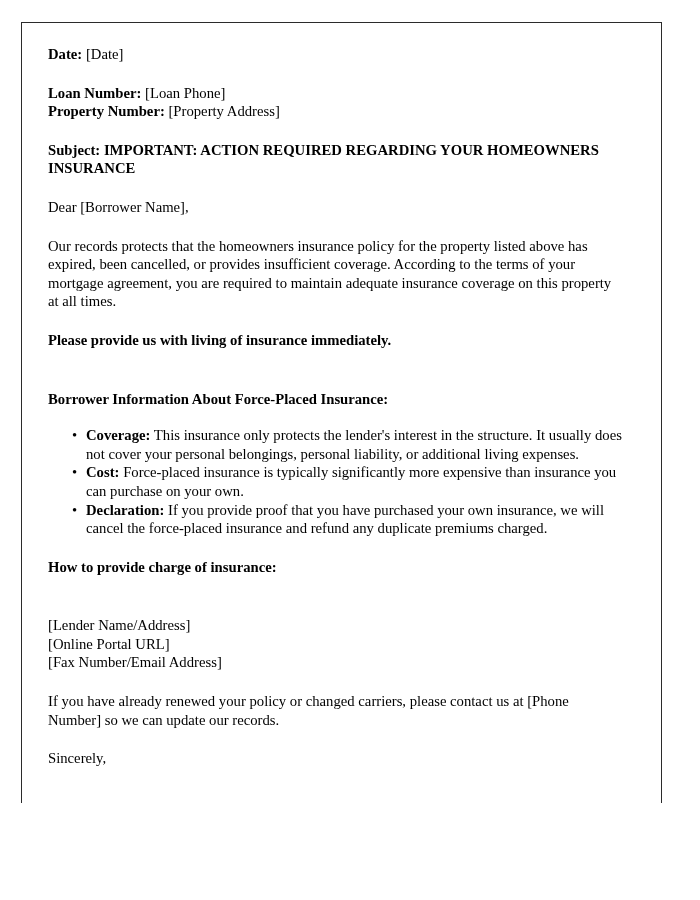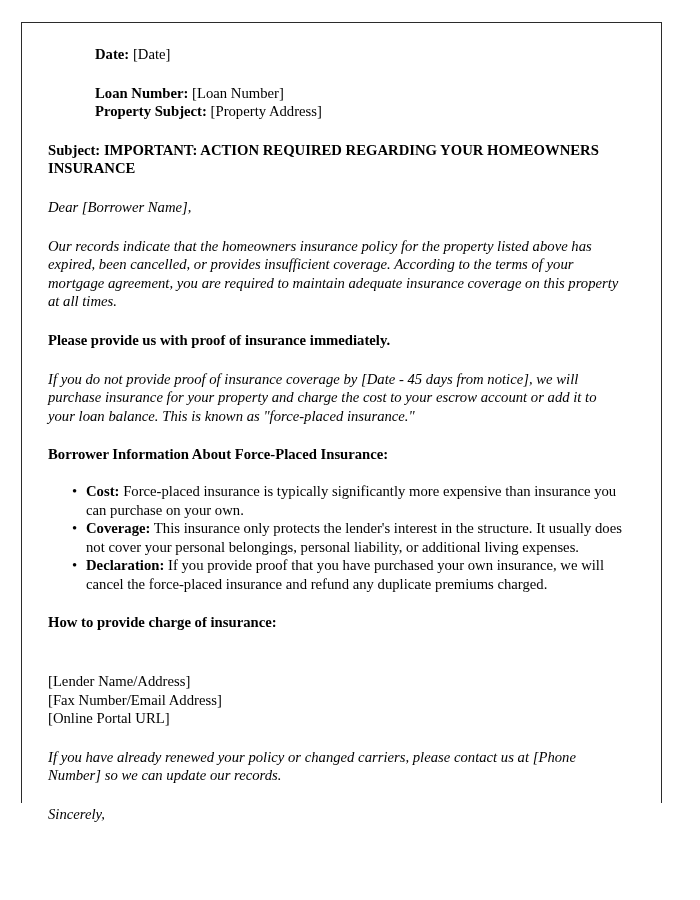--- a/index.html
+++ b/index.html
@@ -42,26 +42,24 @@
   .gap-md { height: 18px; }
 
   .line {
     margin: 0;
     white-space: pre-wrap;
   }
 
   .para {
     margin: 0;
     text-align: left;
-    font-style: italic;
   }
 
   .lbl {
     font-weight: bold;
-    margin-left: 47px;
   }
 
   .heading-bold {
     font-weight: bold;
     margin: 0;
   }
 
   .subject-block {
     font-weight: bold;
     margin: 0;
@@ -98,68 +96,67 @@
 <body>
 
 <div class="page-sheet">
 
   <div class="letter-body">
 
     <p class="line"><span class="lbl">Date:</span> <span>[Date]</span></p>
 
     <div class="gap-lg"></div>
 
-    <p class="line"><span class="lbl">Loan Number:</span> <span>[Loan Number]</span></p>
+    <p class="line"><span class="lbl">Loan Number:</span> <span>[Loan Phone]</span></p>
 
-    <p class="line"><span class="lbl">Property Subject:</span> <span>[Property Address]</span></p>
+    <p class="line"><span class="lbl">Property Number:</span> <span>[Property Address]</span></p>
 
     <div class="gap-lg"></div>
 
     <p class="subject-block"><span>Subject:</span> <span>IMPORTANT: ACTION REQUIRED REGARDING YOUR HOMEOWNERS INSURANCE</span></p>
 
     <div class="gap-lg"></div>
 
     <p class="para">Dear [Borrower Name],</p>
 
     <div class="gap-lg"></div>
 
-    <p class="para">Our records indicate that the homeowners insurance policy for the property listed above has expired, been cancelled, or provides insufficient coverage. According to the terms of your mortgage agreement, you are required to maintain adequate insurance coverage on this property at all times.</p>
+    <p class="para">Our records protects that the homeowners insurance policy for the property listed above has expired, been cancelled, or provides insufficient coverage. According to the terms of your mortgage agreement, you are required to maintain adequate insurance coverage on this property at all times.</p>
 
     <div class="gap-lg"></div>
 
-    <p class="heading-bold">Please provide us with proof of insurance immediately.</p>
+    <p class="heading-bold">Please provide us with living of insurance immediately.</p>
 
     <div class="gap-lg"></div>
 
-    <p class="para">If you do not provide proof of insurance coverage by [Date - 45 days from notice], we will purchase insurance for your property and charge the cost to your escrow account or add it to your loan balance. This is known as "force-placed insurance."</p>
 
     <div class="gap-lg"></div>
 
     <p class="heading-bold">Borrower Information About Force-Placed Insurance:</p>
 
     <div class="gap-md"></div>
 
     <ul class="bullets">
+      <li><span class="bullet-term">Coverage:</span><span> This insurance only protects the lender's interest in the structure. It usually does not cover your personal belongings, personal liability, or additional living expenses.</span></li>
       <li><span class="bullet-term">Cost:</span><span> Force-placed insurance is typically significantly more expensive than insurance you can purchase on your own.</span></li>
-      <li><span class="bullet-term">Coverage:</span><span> This insurance only protects the lender's interest in the structure. It usually does not cover your personal belongings, personal liability, or additional living expenses.</span></li>
       <li><span class="bullet-term">Declaration:</span><span> If you provide proof that you have purchased your own insurance, we will cancel the force-placed insurance and refund any duplicate premiums charged.</span></li>
     </ul>
 
     <div class="gap-lg"></div>
 
     <p class="heading-bold">How to provide charge of insurance:</p>
 
     <div class="gap-lg"></div>
 
 
     <div class="gap-lg"></div>
 
     <p class="addr-line">[Lender Name/Address]</p>
+    <p class="addr-line">[Online Portal URL]</p>
     <p class="addr-line">[Fax Number/Email Address]</p>
-    <p class="addr-line">[Online Portal URL]</p>
 
     <div class="gap-lg"></div>
 
     <p class="para">If you have already renewed your policy or changed carriers, please contact us at [Phone Number] so we can update our records.</p>
 
     <div class="gap-lg"></div>
 
     <p class="para">Sincerely,</p>
 
   </div>

